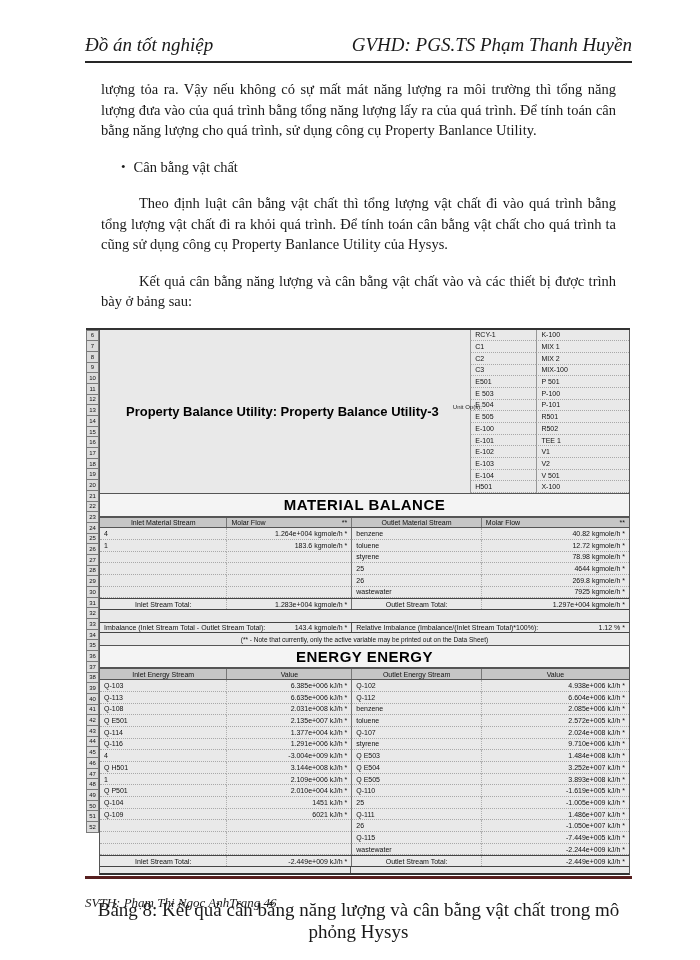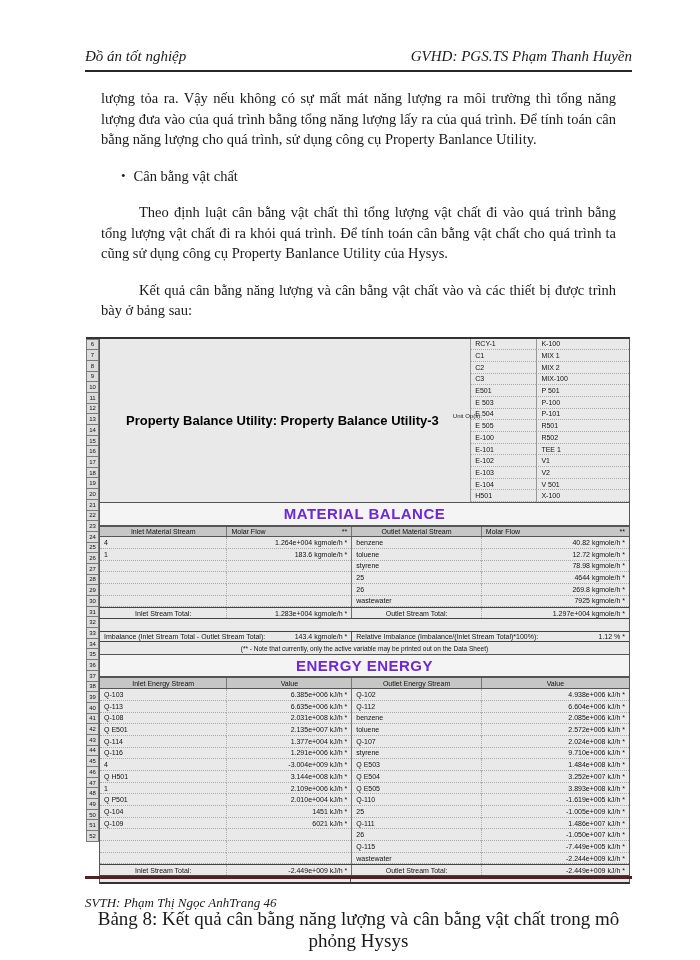--- a/index.html
+++ b/index.html
@@ -1,20 +1,20 @@
 <!DOCTYPE html>
 <html><head>
 <meta charset="utf-8">
 <style>
   html,body{margin:0;padding:0;background:#888;}
   .page{position:relative;width:700px;height:960px;background:#ffffff;margin:0 auto;overflow:hidden;
         font-family:"Liberation Serif", serif;color:#1a1a1a;}
   .content{margin-left:85px;margin-right:68px;}
   
-  .hdr-row{display:flex;justify-content:space-between;padding-top:48px;font-size:15px;font-style:italic;text-align:right;}
+  .hdr-row{display:flex;justify-content:space-between;padding-top:34px;font-size:19px;font-style:italic;text-align:right;}
   .hdr-rule{height:2px;background:#262626;margin-top:5px;}
   
   .bodytext{margin-top:15px;font-size:14.5px;line-height:20.5px;text-align:justify;}
   .para{margin:16px;}
   .indent{text-indent:38px;}
   .bullet-line{display:flex;gap:8px;margin-left:36px;}
   .bullet-dot{font-size:13px;}
   
   .sheet{position:relative;display:flex;margin:6px 0 0 86px;width:544px;height:545px;
          border-top:2px solid #333;overflow:hidden;background:#ffffff;
@@ -37,21 +37,21 @@
   
   .ops-fill{width:70%;}
   .op1{width:12.5%;border-left:1px solid #979797;}
   .op2{width:17.5%;border-left:1px solid #979797;}
   .sheet-title{position:absolute;left:26px;top:74px;font-weight:bold;font-size:13px;color:#000;
                display:flex;align-items:flex-start;white-space:nowrap;}
   .unitops{font-size:6px;font-weight:normal;margin-left:14px;color:#222;}
   
   .band{height:23.4px;justify-content:center;align-items:center;display:flex;background:#f4f4f4;
         border-top:1px solid #555;border-bottom:1px solid #555;font-weight:bold;font-size:15px;
-        letter-spacing:.5px;color:#6d28d9;}
+        letter-spacing:.5px;color:#000000;}
   
   .hdrrow{background:#c6c6c6;border-top:1px solid #555;border-bottom:1px solid #555;}
   .hdrrow .c{border-left:1px solid #777;}
   .hdrrow .c:first-child{border-left:none;}
   .split{justify-content:space-between;padding:0 4px;}
   
   .totals{border-top:1px solid #444;border-bottom:1px solid #444;}
   .imb{border-top:1px solid #444;border-bottom:1px solid #444;}
   .half{box-sizing:border-box;display:flex;align-items:center;overflow:hidden;white-space:nowrap;}
   .halfL{width:47.5%;}

